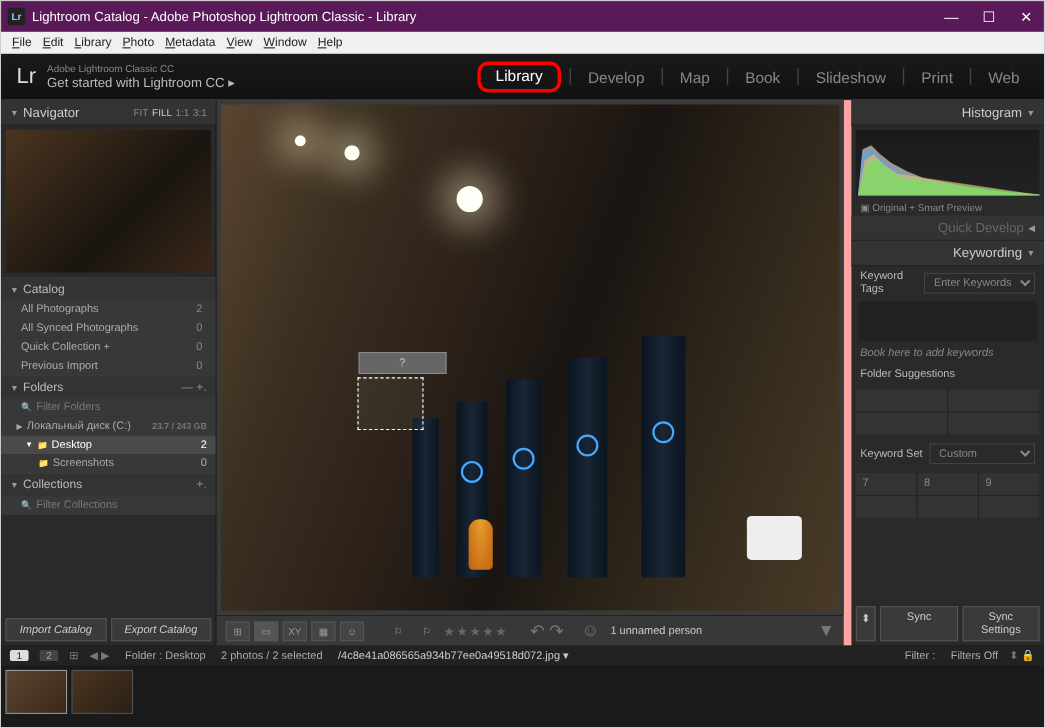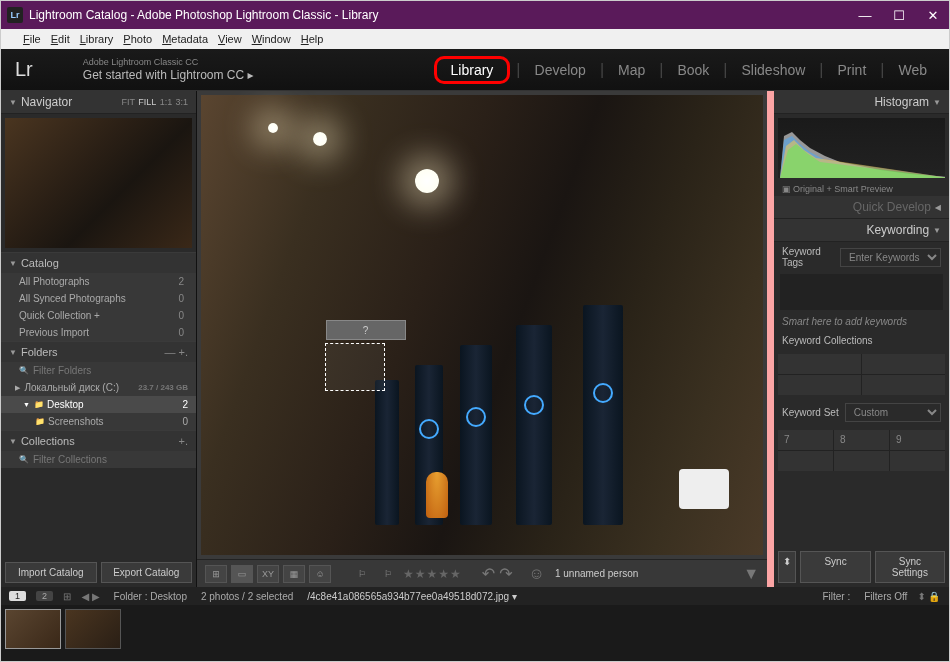--- a/index.html
+++ b/index.html
@@ -2,27 +2,27 @@
 <html><head>
 <meta charset="utf-8">
 <style>
 *{margin:0;padding:0;box-sizing:border-box;font-family:"Segoe UI",Tahoma,sans-serif;}
 body{background:#fff;width:950px;height:662px;overflow:hidden;border:1px solid #ccc;}
 .titlebar{height:28px;background:#5a1a5a;display:flex;align-items:center;color:#fff;font-size:12px;padding:0 6px;}
 .titlebar .app-icon{width:16px;height:16px;background:#222;border-radius:2px;margin-right:6px;display:flex;align-items:center;justify-content:center;font-size:9px;font-weight:bold;color:#99ccff;}
 .titlebar .title{flex:1;}
 .winbtns{display:flex;gap:14px;}
 .winbtn{width:20px;height:20px;display:flex;align-items:center;justify-content:center;cursor:pointer;color:#fff;font-size:13px;}
-.menubar{height:20px;background:#f0f0f0;display:flex;align-items:center;padding:0 18px;gap:2px;font-size:11px;color:#222;}
+.menubar{height:20px;background:#f0f0f0;display:flex;align-items:center;padding:0 6px;gap:2px;font-size:11px;color:#222;}
 .menubar span{padding:2px 4px;cursor:pointer;}
 .menubar span u{text-decoration:underline;}
 .app{background:#1a1a1a;height:612px;display:flex;flex-direction:column;}
 .topbar{height:42px;background:linear-gradient(#1a1a1a,#111);display:flex;align-items:center;padding:0 14px;border-bottom:1px solid #333;}
 .logo{color:#ddd;font-size:20px;font-weight:300;margin-right:10px;}
-.brand-info{color:#888;font-size:9px;line-height:1.2;margin-right:auto;margin-left:40px;}
+.brand-info{color:#888;font-size:9px;line-height:1.2;margin-right:auto;}
 .brand-info .line2{color:#bbb;font-size:12px;}
 .modules{display:flex;gap:6px;align-items:center;}
 .module{color:#888;font-size:14px;padding:4px 8px;cursor:pointer;}
 .module.active{color:#fff;}
 .module-sep{color:#444;}
 .highlight{border:3px solid #f00;border-radius:10px;padding:2px 6px;}
 .mainrow{flex:1;display:flex;min-height:0;}
 .leftpanel{width:196px;background:#2a2a2a;display:flex;flex-direction:column;font-size:11px;color:#bbb;border-right:1px solid #111;}
 .rightpanel{width:182px;background:#2a2a2a;display:flex;flex-direction:column;font-size:11px;color:#bbb;border-left:7px solid #fca5a5;}
 .center{flex:1;display:flex;flex-direction:column;background:#3a3a3a;}
@@ -45,21 +45,21 @@
 .lamp{position:absolute;width:24px;height:24px;background:radial-gradient(circle,#fff,#ffe);border-radius:50%;box-shadow:0 0 30px 15px rgba(255,240,200,0.4);}
 .pillar{position:absolute;width:32px;background:linear-gradient(90deg,#0a1520,#1a2535,#0a1520);bottom:30px;border-radius:2px;}
 .pillar .logo-circ{position:absolute;top:40%;left:50%;transform:translate(-50%,-50%);width:20px;height:20px;border:2px solid #4af;border-radius:50%;}
 .facebox{position:absolute;border:1px dashed #fff;width:60px;height:48px;background:rgba(255,255,255,0.05);}
 .facetip{position:absolute;top:-24px;left:0;width:80px;height:20px;background:#666;border:1px solid #888;color:#ccc;font-size:10px;display:flex;align-items:center;justify-content:center;}
 .toolbar{height:28px;background:#383838;border-top:1px solid #222;display:flex;align-items:center;padding:0 8px;gap:4px;}
 .tbtn{width:22px;height:18px;background:#444;border:1px solid #555;cursor:pointer;font-size:9px;color:#999;display:flex;align-items:center;justify-content:center;}
 .tbtn.active{background:#555;}
 .stars{color:#666;font-size:12px;letter-spacing:1px;}
 .toolbar-text{color:#ccc;font-size:10px;margin-left:6px;}
-.import-btns{display:flex;gap:4px;padding:4px;}
+.import-btns{display:flex;gap:4px;padding:4px;font-style:italic;}
 .import-btn{flex:1;background:#3a3a3a;border:1px solid #555;color:#ccc;font-size:10px;padding:4px;cursor:pointer;text-align:center;}
 .sync-btns{display:flex;gap:4px;padding:4px;}
 .sync-btn{flex:1;background:#3a3a3a;border:1px solid #555;color:#ccc;font-size:10px;padding:4px;cursor:pointer;text-align:center;}
 .filmstrip{height:74px;background:#1a1a1a;display:flex;flex-direction:column;}
 .filmstrip-bar{height:18px;background:#222;display:flex;align-items:center;padding:0 8px;font-size:10px;color:#999;gap:10px;}
 .pagenum{background:#ddd;color:#222;padding:0 6px;border-radius:2px;font-size:9px;}
 .pagenum.dim{background:#444;color:#aaa;}
 .thumbs{flex:1;display:flex;padding:4px;gap:4px;}
 .thumb{width:56px;height:40px;background:linear-gradient(135deg,#4a3520,#2a1f15);border:1px solid #555;cursor:pointer;}
 .thumb.sel{border:1px solid #999;background:linear-gradient(135deg,#5a4530,#3a2818);}
@@ -272,22 +272,22 @@
         <span>Keywording</span>
         <span class="tri-r">▼</span>
       </div>
       <div style="display:flex;padding:4px 8px;gap:6px;align-items:center;">
         <span style="font-size:10px;">Keyword Tags</span>
         <select class="kw-input" style="flex:1;">
           <option>Enter Keywords</option>
         </select>
       </div>
       <div style="height:36px;background:#222;margin:2px 6px;"></div>
-      <div class="panel-sub">Smart here to add keywords</div>
-      <div style="padding:4px 8px;font-size:10px;">Keyword Collections</div>
+      <div class="panel-sub">Book here to add keywords</div>
+      <div style="padding:4px 8px;font-size:10px;">Folder Suggestions</div>
       <div class="kw-grid">
         <div class="kw-cell"></div>
           <div class="kw-cell"></div>
         <div class="kw-cell"></div>
           <div class="kw-cell"></div>
       </div>
       <div style="display:flex;padding:4px 8px;gap:6px;align-items:center;">
         <span style="font-size:10px;text-align:right;">Keyword Set</span>
         <select class="kw-input" style="flex:1;">
           <option>Custom</option>

